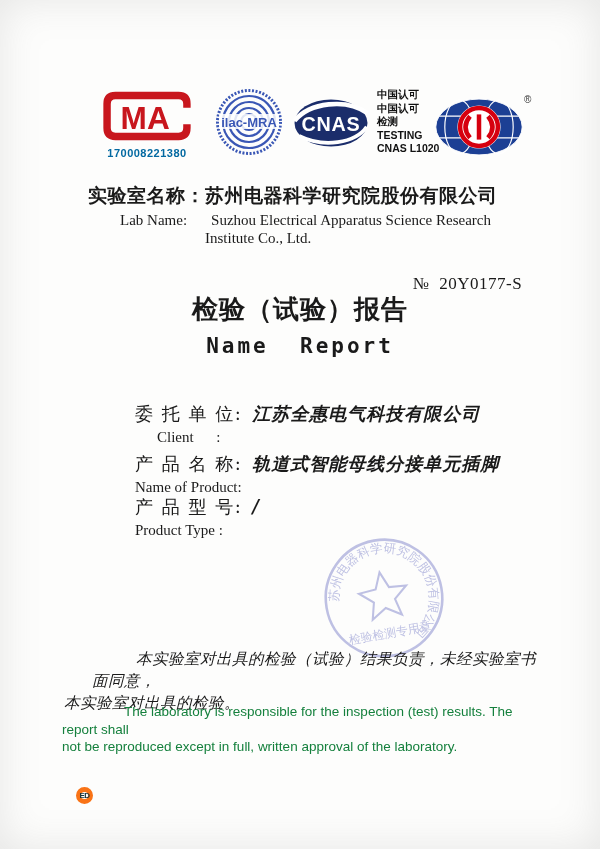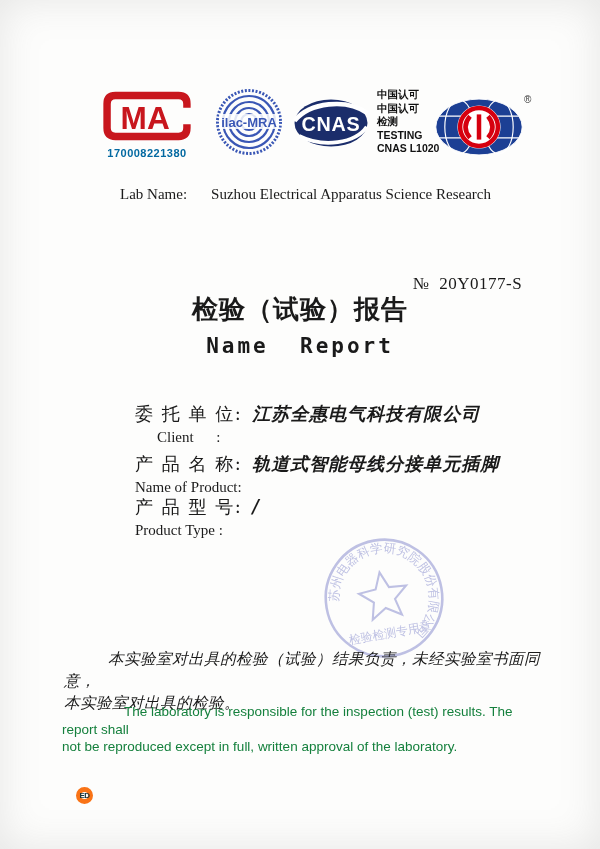--- a/index.html
+++ b/index.html
@@ -34,21 +34,21 @@
   .field{position:absolute;left:135px;white-space:nowrap;}
   .f1{top:402px;} .f2{top:452px;} .f3{top:495px;} .f4{top:537px;}
   .row-cn{font-family:"DejaVu Serif",serif;font-size:18px;letter-spacing:1.5px;}
   .row-cn .fvalue{font-style:italic;font-weight:bold;margin-left:10px;letter-spacing:1px;}
   .row-en{font-family:"Liberation Serif",serif;font-size:15px;margin-top:3px;white-space:pre;}
   .row-en.indent{margin-left:22px;}
   
   .seal{position:absolute;left:306px;top:520px;width:156px;height:156px;opacity:.55;transform:rotate(-10deg);}
   
   .stmt-cn{position:absolute;left:64px;top:648px;width:480px;font-family:"DejaVu Serif",serif;font-style:italic;font-size:15.5px;line-height:22px;letter-spacing:.5px;}
-  .stmt-cn .l1{text-indent:44px;}
+  .stmt-cn .l1{text-indent:44px;margin-left:28px;}
   .stmt-en{position:absolute;left:62px;top:703px;width:486px;font-family:"Liberation Sans",sans-serif;font-size:13.5px;line-height:17.5px;color:#15803d;}
   .stmt-en .l1{text-indent:62px;}
   
   .footer-mark{position:absolute;left:76px;top:787px;width:17px;height:17px;border:5px solid #f97316;border-radius:50%;
     display:flex;align-items:center;justify-content:center;font-size:8px;font-weight:bold;color:#17353d;box-sizing:border-box;letter-spacing:-.5px;}
 </style>
 </head>
 <body>
 
 <div class="page">
@@ -101,23 +101,27 @@
       <circle cx="50" cy="34" r="24" fill="#ffffff"></circle>
       <circle cx="50" cy="34" r="21" fill="none" stroke="#d6000f" stroke-width="5"></circle>
       <path d="M40 22 Q30 34 40 46" stroke="#d6000f" stroke-width="5" fill="none"></path>
       <path d="M60 22 Q70 34 60 46" stroke="#d6000f" stroke-width="5" fill="none"></path>
       <line x1="50" y1="20" x2="50" y2="48" stroke="#d6000f" stroke-width="5"></line>
     </svg>
   </div>
   <div class="reg-mark">®</div>
 
   <div class="lab">
+    <div class="lab-cn">
+      <span>实验室名称：</span><span>苏州电器科学研究院股份有限公司</span>
+    </div>
     <div class="lab-en">
       <span class="lab-en-label">Lab Name:</span><span class="lab-en-val">Suzhou Electrical Apparatus Science Research</span>
     </div>
+    <div class="lab-en2">Institute Co., Ltd.</div>
   </div>
 
   <div class="report-no">
     <span>№</span>&nbsp;&nbsp;<span>20Y0177-S</span>
   </div>
 
   <div class="title-cn">检验（试验）报告</div>
   <div class="title-en">Name  Report</div>
 
   <div class="field f1">

